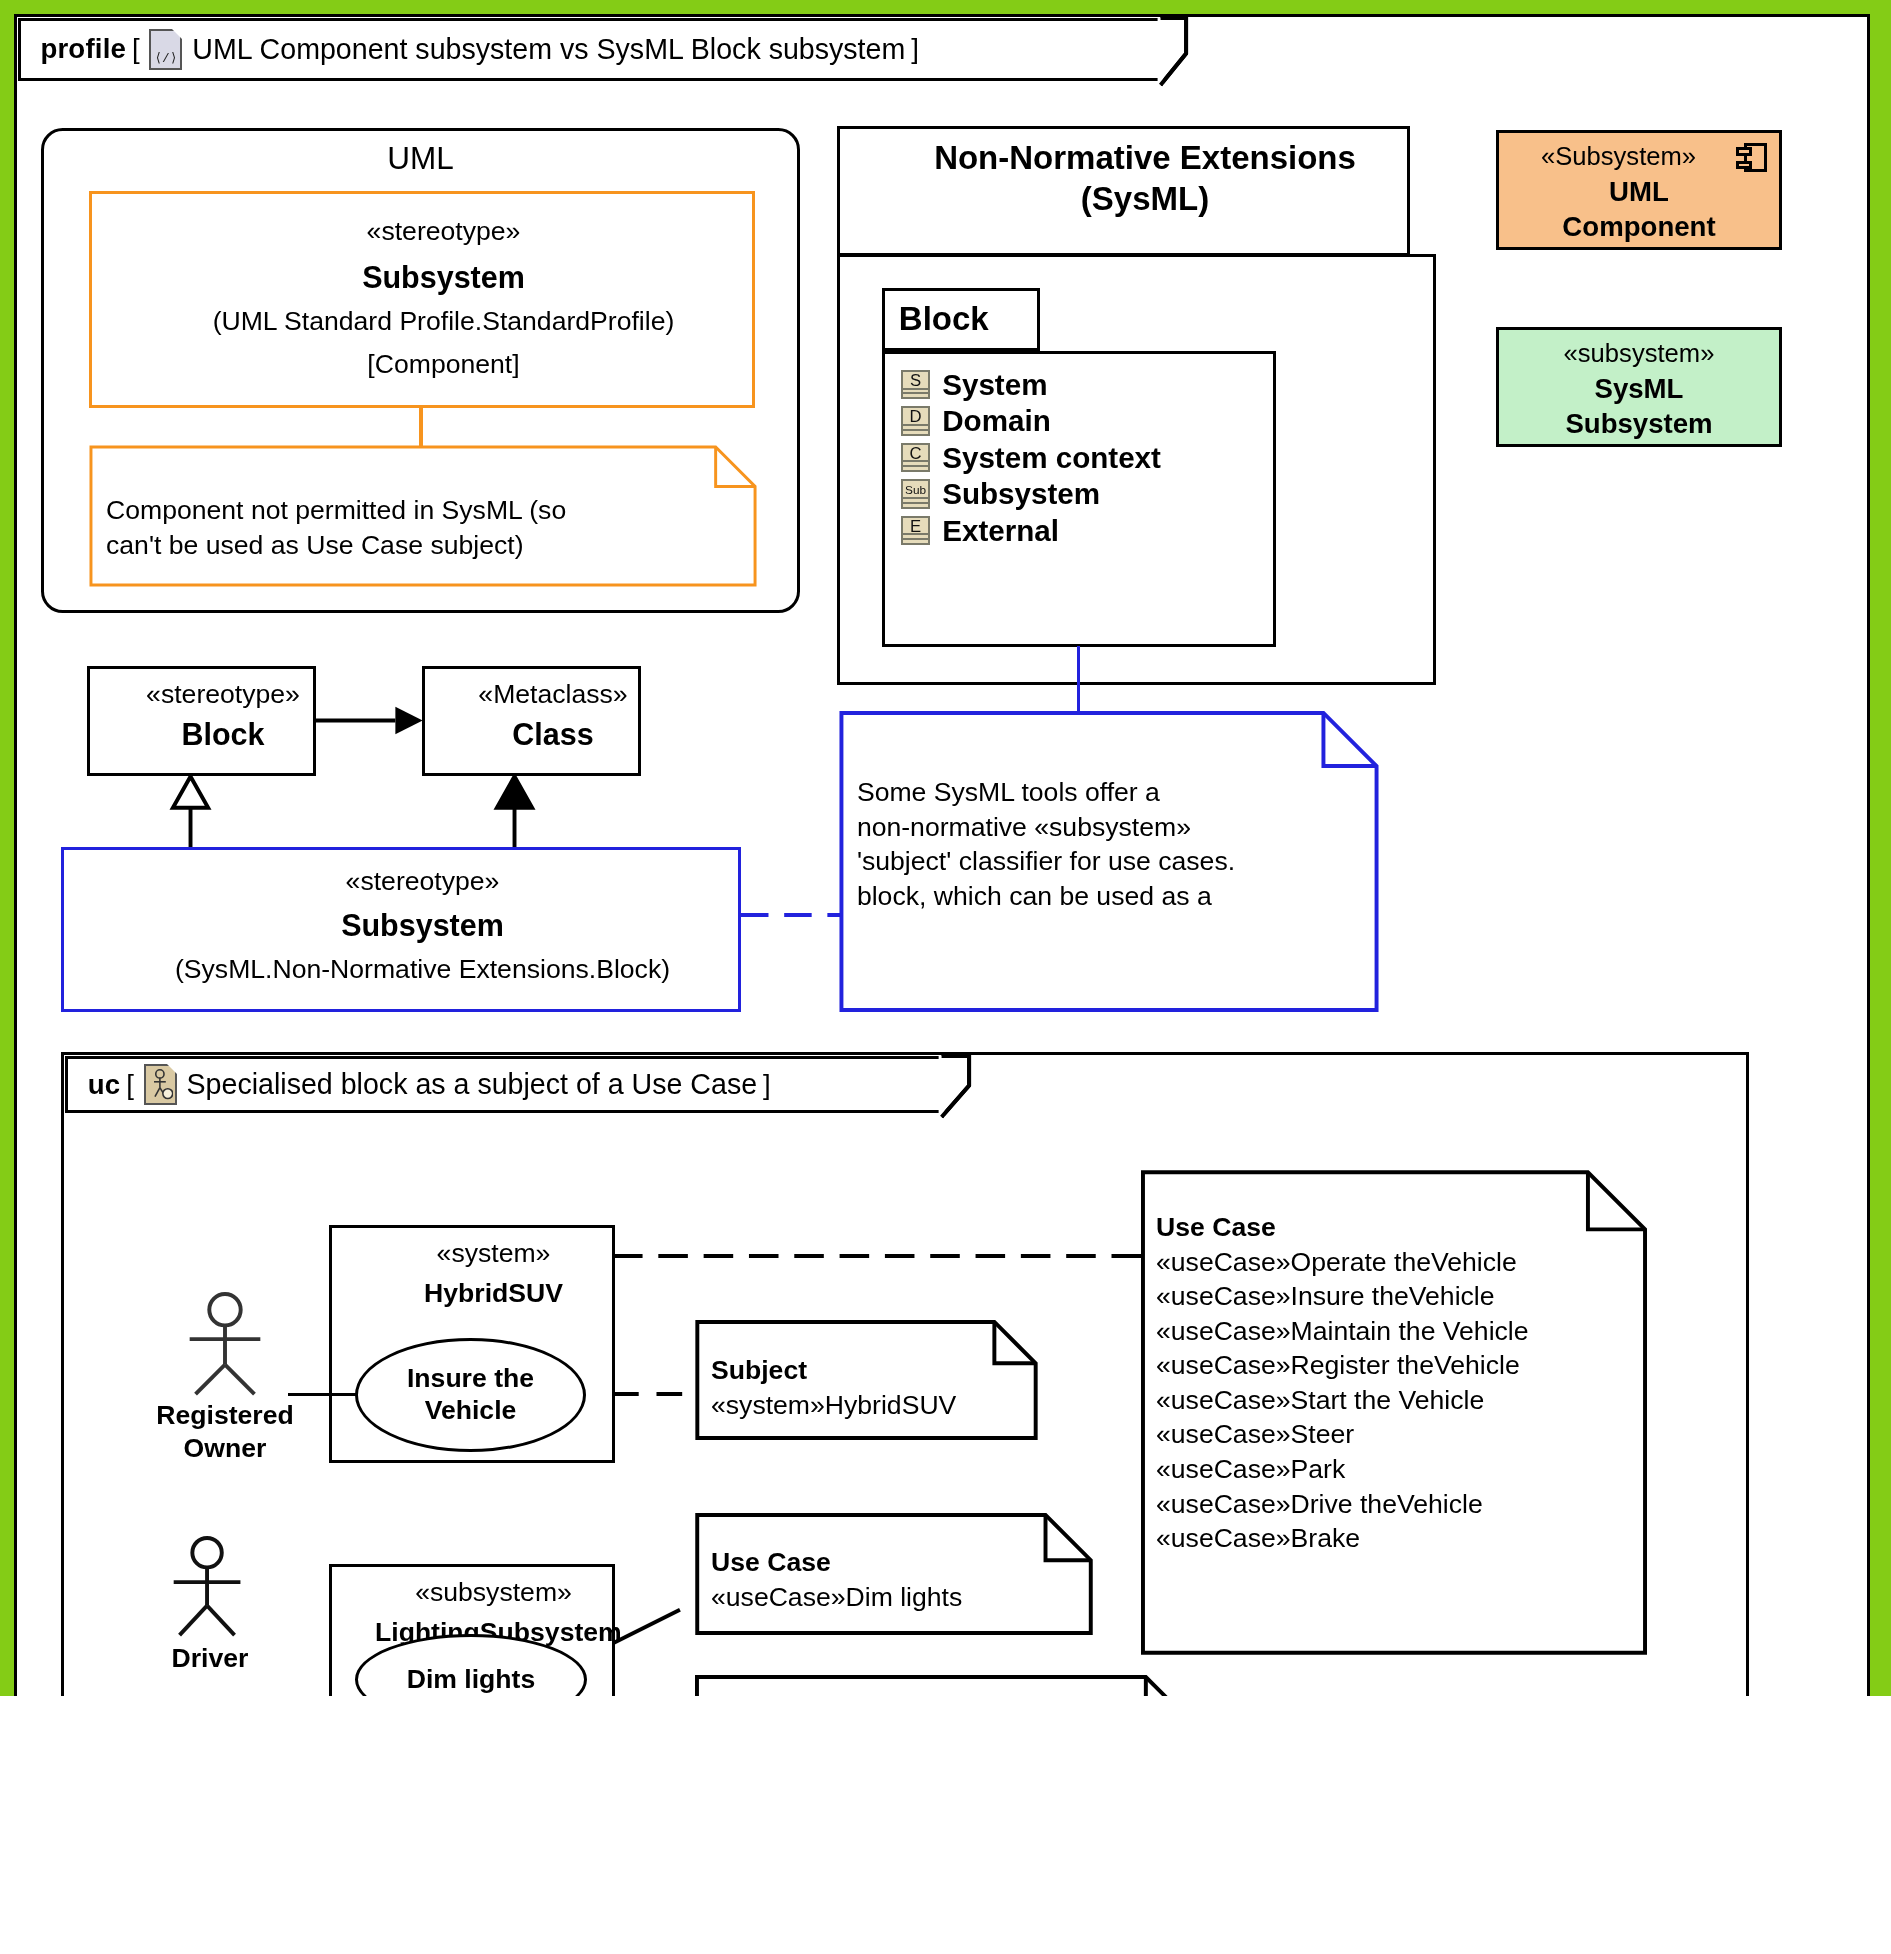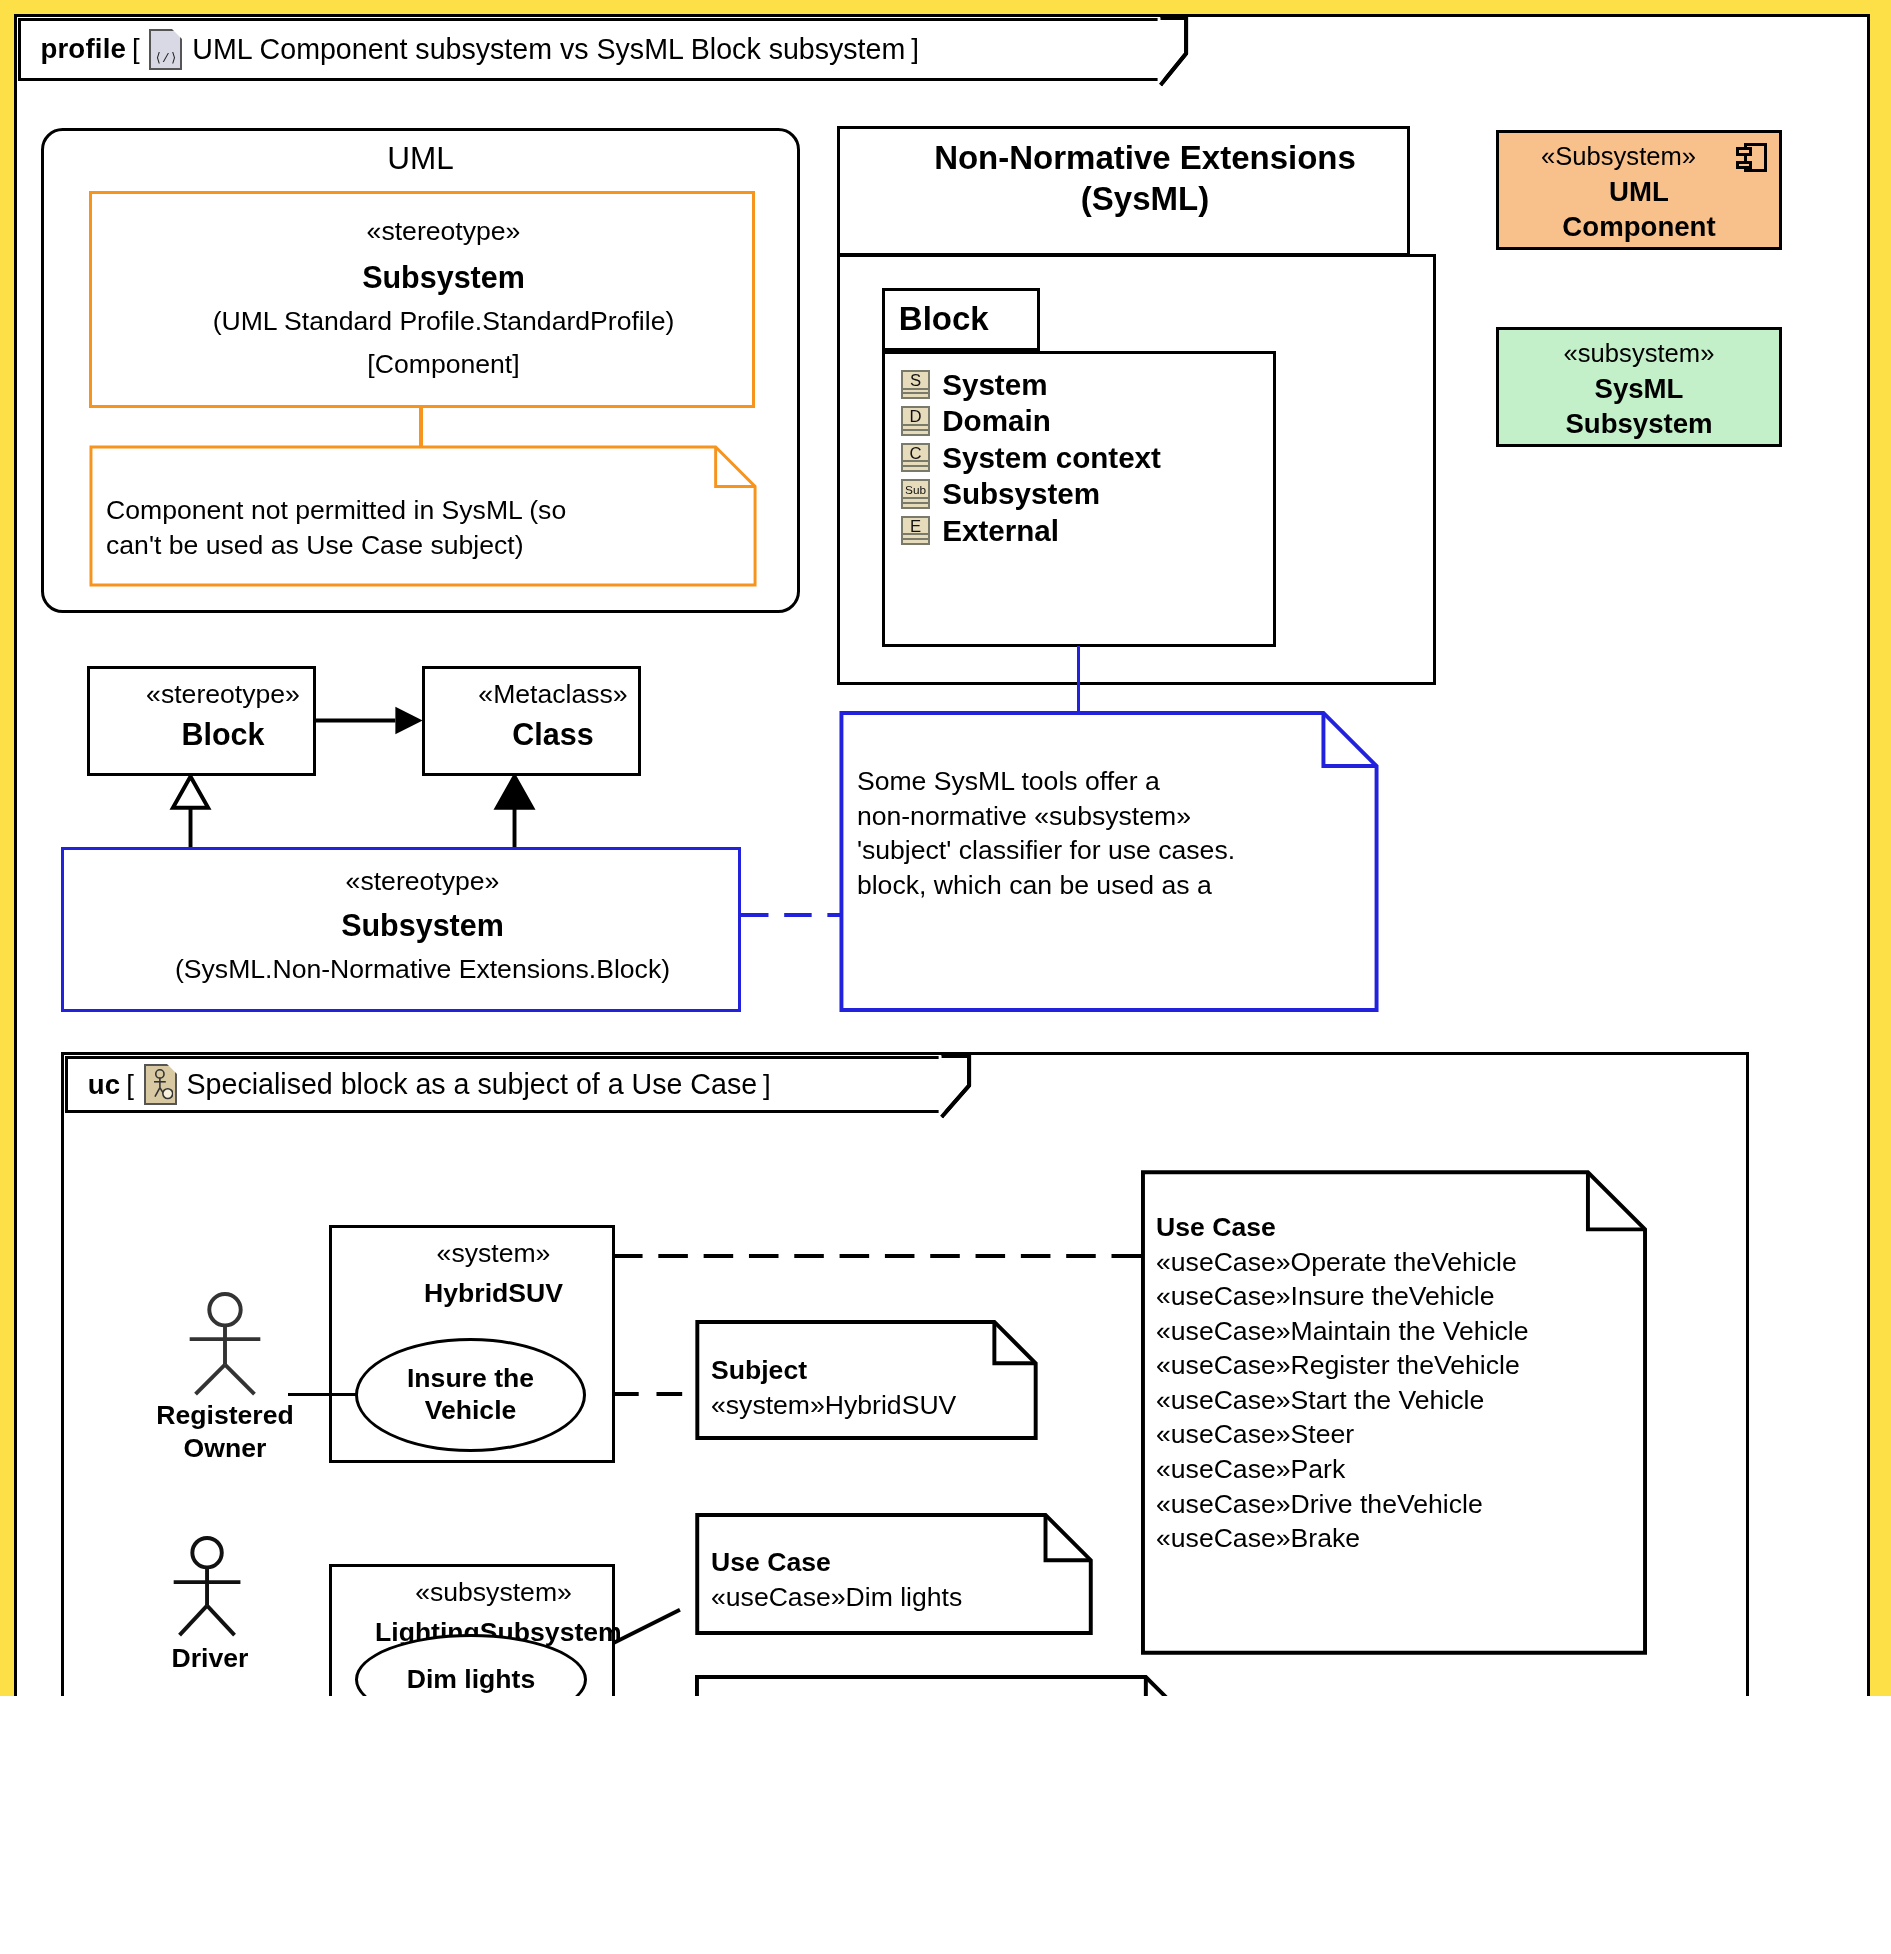--- a/index.html
+++ b/index.html
@@ -1,17 +1,17 @@
 <!DOCTYPE html>
 <html><head>
 <meta charset="utf-8">
 <style>
   html,body{margin:0;padding:0;background:#fff;}
   body{font-family:"Liberation Sans", sans-serif;color:#000;}
-  #page{position:relative;width:1891px;height:1696px;overflow:hidden;background:#fde047;}
+  #page{position:relative;width:1891px;height:1696px;overflow:hidden;background:#84cc16;}
 
   
   .frame-outer{position:absolute;left:13.8px;top:13.8px;width:1856px;height:1921px;
                border:3.9px solid #000;box-sizing:border-box;background:#fff;}
   .frame-tab{position:absolute;left:13.8px;top:13.8px;height:63px;
              border:3.9px solid #000;box-sizing:border-box;background:#fff;
              display:flex;align-items:center;padding:0 13.8px 0 19.7px;}
   .tab-kind{font-weight:bold;font-size:27.6px;letter-spacing:0.2px;}
   .tab-brk{font-size:27.6px;margin:0 5.9px;}
   .tab-label{font-size:28.6px;white-space:nowrap;}
@@ -255,21 +255,21 @@
 
   <svg style="position:absolute;left:741px;top:910px;" width="106" height="9.9" viewBox="0 0 108 10">
     <line x1="0" y1="5" x2="106" y2="5" stroke="#2222dd" stroke-width="4" stroke-dasharray="28,16"></line>
   </svg>
 
   <svg style="position:absolute;left:839px;top:711px;" width="540" height="301" viewBox="0 0 548 306">
     <polygon points="2,2 492,2 546,56 546,304 2,304" fill="#fff" stroke="#2222dd" stroke-width="4"></polygon>
     <polyline points="492,2 492,56 546,56" fill="none" stroke="#2222dd" stroke-width="4"></polyline>
   </svg>
   <div style="position:absolute;left:849px;top:757px;width:522px;">
-    <div class="t-norm" style="margin-top:7px;padding-left:7.9px;">Some SysML tools offer a</div>
+    <div class="t-norm" style="margin-top:18px;padding-left:7.9px;">Some SysML tools offer a</div>
     <div class="t-norm" style="padding-left:7.9px;">non-normative «subsystem»</div>
     <div class="t-norm" style="padding-left:7.9px;">'subject' classifier for use cases.</div>
     <div class="t-norm" style="padding-left:7.9px;">block, which can be used as a</div>
   </div>
 
   <div class="box b-black" style="left:61px;top:1052px;width:1688px;height:798px;"></div>
   <div class="frame-tab" style="left:65px;top:1056px;width:877px;height:57px;border-width:3.9px;">
     <span class="tab-kind">uc</span>
     <span class="tab-brk">[</span>
     <span class="doc-icon uc">

